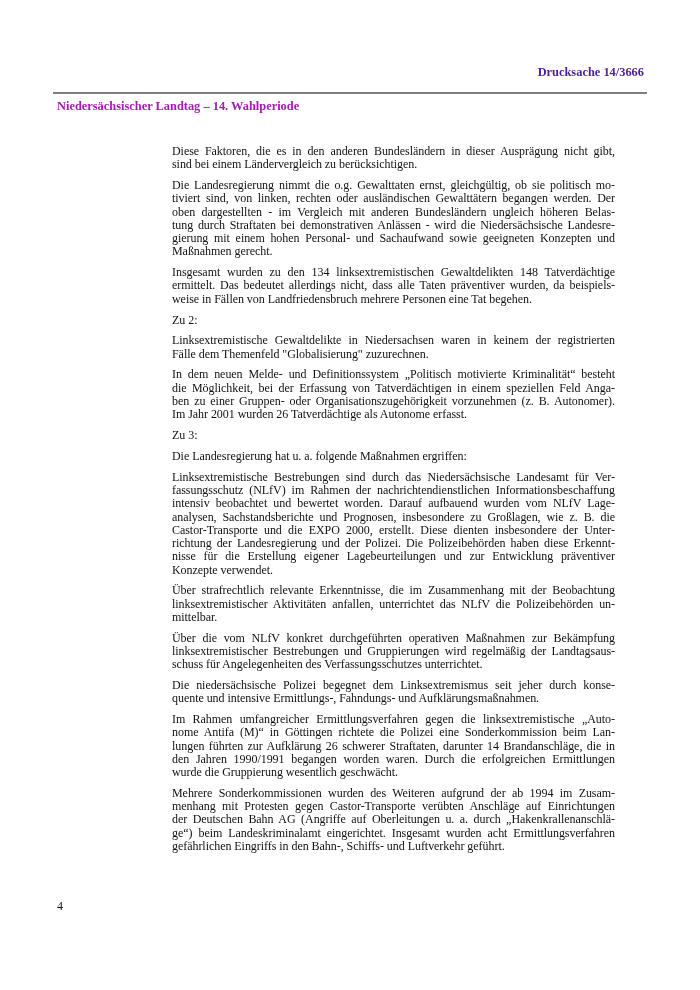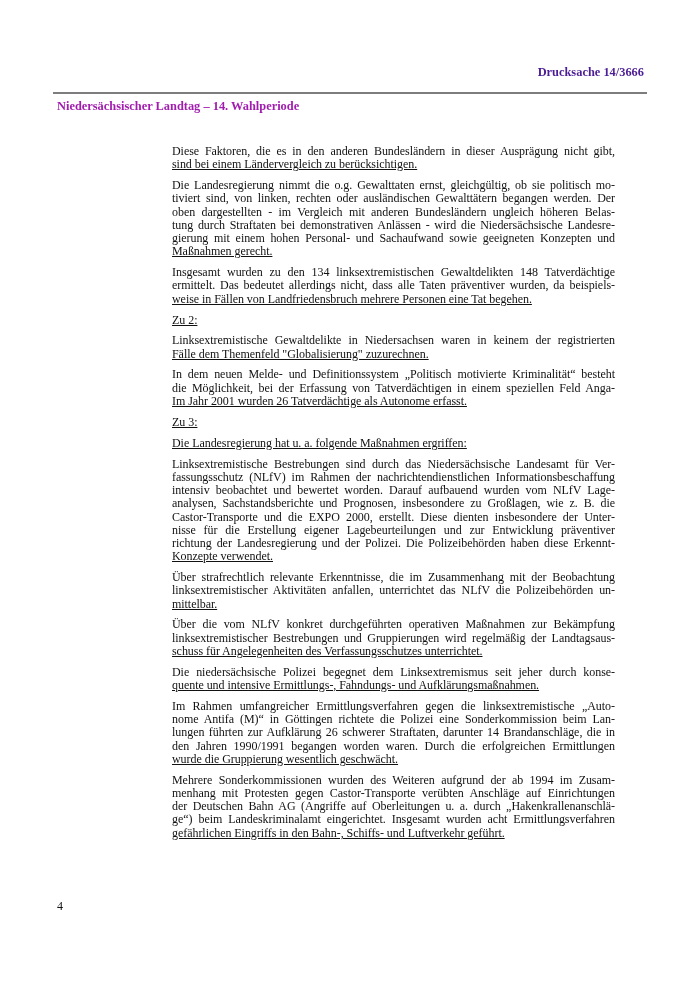--- a/index.html
+++ b/index.html
@@ -56,21 +56,20 @@
   .para {
     margin: 0 0 7.6px 0;
   }
   .ln {
     text-align: justify;
     text-align-last: justify;
     white-space: normal;
   }
   .ln:last-child {
     text-align-last: left;
-    text-decoration: underline;
   }
   .page-number {
     position: absolute;
     left: 57px;
     top: 899px;
     font-size: 12px;
     color: #111111;
   }
 </style>
 </head>
@@ -102,36 +101,37 @@
       <div class="para">
         <div class="ln">Zu 2:</div>
       </div>
       <div class="para">
         <div class="ln">Linksextremistische Gewaltdelikte in Niedersachsen waren in keinem der registrierten</div>
         <div class="ln">Fälle dem Themenfeld "Globalisierung" zuzurechnen.</div>
       </div>
       <div class="para">
         <div class="ln">In dem neuen Melde- und Definitionssystem „Politisch motivierte Kriminalität“ besteht</div>
         <div class="ln">die Möglichkeit, bei der Erfassung von Tatverdächtigen in einem speziellen Feld Anga-</div>
+        <div class="ln">ben zu einer Gruppen- oder Organisationszugehörigkeit vorzunehmen (z. B. Autonomer).</div>
         <div class="ln">Im Jahr 2001 wurden 26 Tatverdächtige als Autonome erfasst.</div>
       </div>
       <div class="para">
         <div class="ln">Zu 3:</div>
       </div>
       <div class="para">
         <div class="ln">Die Landesregierung hat u. a. folgende Maßnahmen ergriffen:</div>
       </div>
       <div class="para">
         <div class="ln">Linksextremistische Bestrebungen sind durch das Niedersächsische Landesamt für Ver-</div>
         <div class="ln">fassungsschutz (NLfV) im Rahmen der nachrichtendienstlichen Informationsbeschaffung</div>
         <div class="ln">intensiv beobachtet und bewertet worden. Darauf aufbauend wurden vom NLfV Lage-</div>
         <div class="ln">analysen, Sachstandsberichte und Prognosen, insbesondere zu Großlagen, wie z. B. die</div>
         <div class="ln">Castor-Transporte und die EXPO 2000, erstellt. Diese dienten insbesondere der Unter-</div>
+        <div class="ln">richtung der Landesregierung und der Polizei. Die Polizeibehörden haben diese Erkennt-</div>
         <div class="ln">nisse für die Erstellung eigener Lagebeurteilungen und zur Entwicklung präventiver</div>
-        <div class="ln">richtung der Landesregierung und der Polizei. Die Polizeibehörden haben diese Erkennt-</div>
         <div class="ln">Konzepte verwendet.</div>
       </div>
       <div class="para">
         <div class="ln">Über strafrechtlich relevante Erkenntnisse, die im Zusammenhang mit der Beobachtung</div>
         <div class="ln">linksextremistischer Aktivitäten anfallen, unterrichtet das NLfV die Polizeibehörden un-</div>
         <div class="ln">mittelbar.</div>
       </div>
       <div class="para">
         <div class="ln">Über die vom NLfV konkret durchgeführten operativen Maßnahmen zur Bekämpfung</div>
         <div class="ln">linksextremistischer Bestrebungen und Gruppierungen wird regelmäßig der Landtagsaus-</div>

